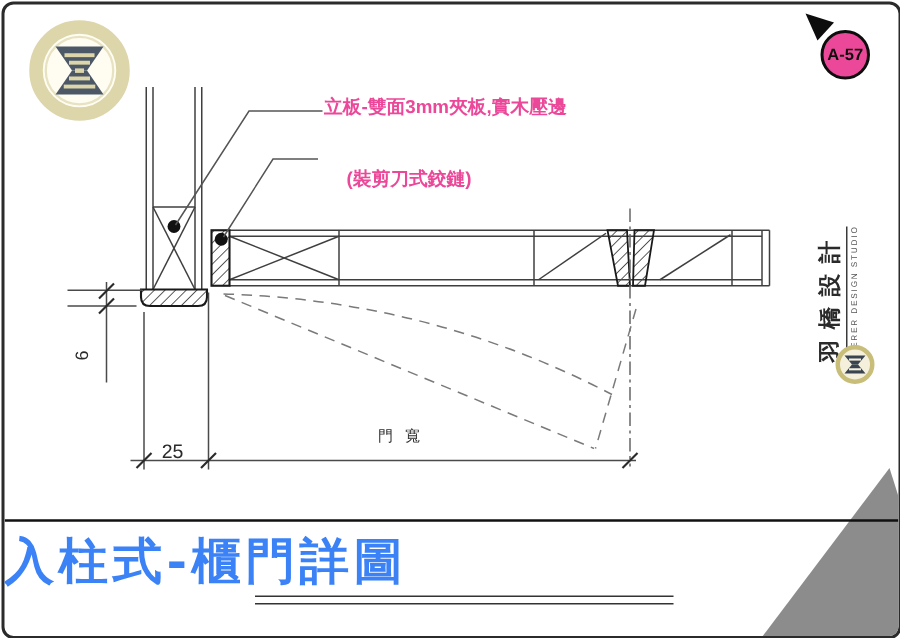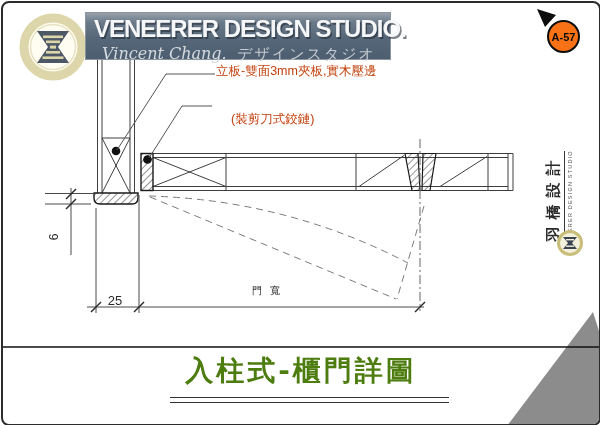--- a/index.html
+++ b/index.html
@@ -18,43 +18,43 @@
   .banner-title{
     position:absolute;left:8px;top:2px;color:#f4f6f8;
     font-size:24px;font-weight:bold;letter-spacing:-1px;white-space:nowrap;
     text-shadow:1.5px 1.5px 0 rgba(35,44,54,.6);
   }
   .banner-sub{position:absolute;left:16px;top:31px;white-space:nowrap;}
   .banner-script{font-family:"DejaVu Serif",serif;font-style:italic;font-size:16px;color:#d3d9de;}
   .banner-jp{font-size:15px;color:#c6ccd2;letter-spacing:2px;margin-left:6px;}
   .ref-badge{
     left:544px;top:17px;width:33px;height:33px;border:2.5px solid #0d0d0d;border-radius:50%;
-    background:#f97316;display:flex;align-items:center;justify-content:center;
+    background:#ec4899;display:flex;align-items:center;justify-content:center;
     font-size:11px;font-weight:bold;color:#0d0d0d;box-sizing:border-box;
   }
   
-  .note{color:#c2410c;font-size:12.5px;white-space:nowrap;}
+  .note{color:#ec4899;font-size:12.5px;white-space:nowrap;font-weight:bold;}
   .dim{color:#2a2a2a;font-size:13px;white-space:nowrap;}
   .dim-rot{transform:rotate(-90deg);transform-origin:center;}
   
   .stamp{
     left:506px;top:175px;width:116px;height:46px;
     transform:rotate(-90deg);display:flex;flex-direction:column;align-items:center;
   }
   .stamp-cn{
     font-family:"DejaVu Serif",serif;font-size:15px;font-weight:bold;color:#2a2a2a;
     letter-spacing:7px;white-space:nowrap;border-bottom:1.5px solid #3a3a3a;
     padding:0 2px 1px 9px;
   }
   .stamp-en{font-size:5.5px;color:#555;letter-spacing:1.2px;margin-top:2px;white-space:nowrap;}
   
   .drawing-title{
-    left:0;top:349px;width:100%;text-align:center;
-    font-family:"DejaVu Serif",serif;font-size:28px;font-weight:600;
-    letter-spacing:3px;color:#4d7c0f;white-space:nowrap;
+    left:0;top:349px;width:100%;text-align:left;
+    font-family:"DejaVu Serif",serif;font-size:33px;font-weight:600;
+    letter-spacing:3px;color:#3b82f6;white-space:nowrap;
   }
   .title-underline{left:167px;top:394px;width:279px;height:4px;
     border-top:1.5px solid #333;border-bottom:1px solid #333;}
 </style>
 </head>
 <body>
 
 <div class="page">
 
   <svg class="abs" style="left:0;top:0" width="596" height="421" viewBox="0 0 596 421">
@@ -136,27 +136,20 @@
     <circle cx="37" cy="37" r="22.5" fill="none" stroke="#e7e2c2" stroke-width="1.5"></circle>
     <polygon points="21,21 53,21 42,37 32,37" fill="#4c5866"></polygon>
     <polygon points="32,37 42,37 53,53 21,53" fill="#4c5866"></polygon>
     <rect x="27" y="25.5" width="20" height="2.6" fill="#ddd6ab"></rect>
     <rect x="30" y="30.5" width="14" height="2.6" fill="#ddd6ab"></rect>
     <rect x="34" y="35.6" width="6" height="3" fill="#ddd6ab"></rect>
     <rect x="30" y="41" width="14" height="2.6" fill="#ddd6ab"></rect>
     <rect x="26.5" y="46.4" width="21" height="2.6" fill="#ddd6ab"></rect>
   </svg>
 
-  <div class="abs banner">
-    <div class="banner-title">VENEERER DESIGN STUDIO.</div>
-    <div class="banner-sub">
-      <span class="banner-script">Vincent Chang.</span>
-      <span class="banner-jp">デザインスタジオ</span>
-    </div>
-  </div>
 
   <svg class="abs" style="left:528px;top:2px" width="30" height="26" viewBox="0 0 30 26">
     <polygon points="6,4 25,10 14,22" fill="#0d0d0d"></polygon>
   </svg>
   <div class="abs ref-badge">
     <span>A-57</span>
   </div>
 
   <div class="abs note" style="left:213px;top:60px">立板-雙面3mm夾板,實木壓邊</div>
   <div class="abs note" style="left:228px;top:108px">(裝剪刀式鉸鏈)</div>

